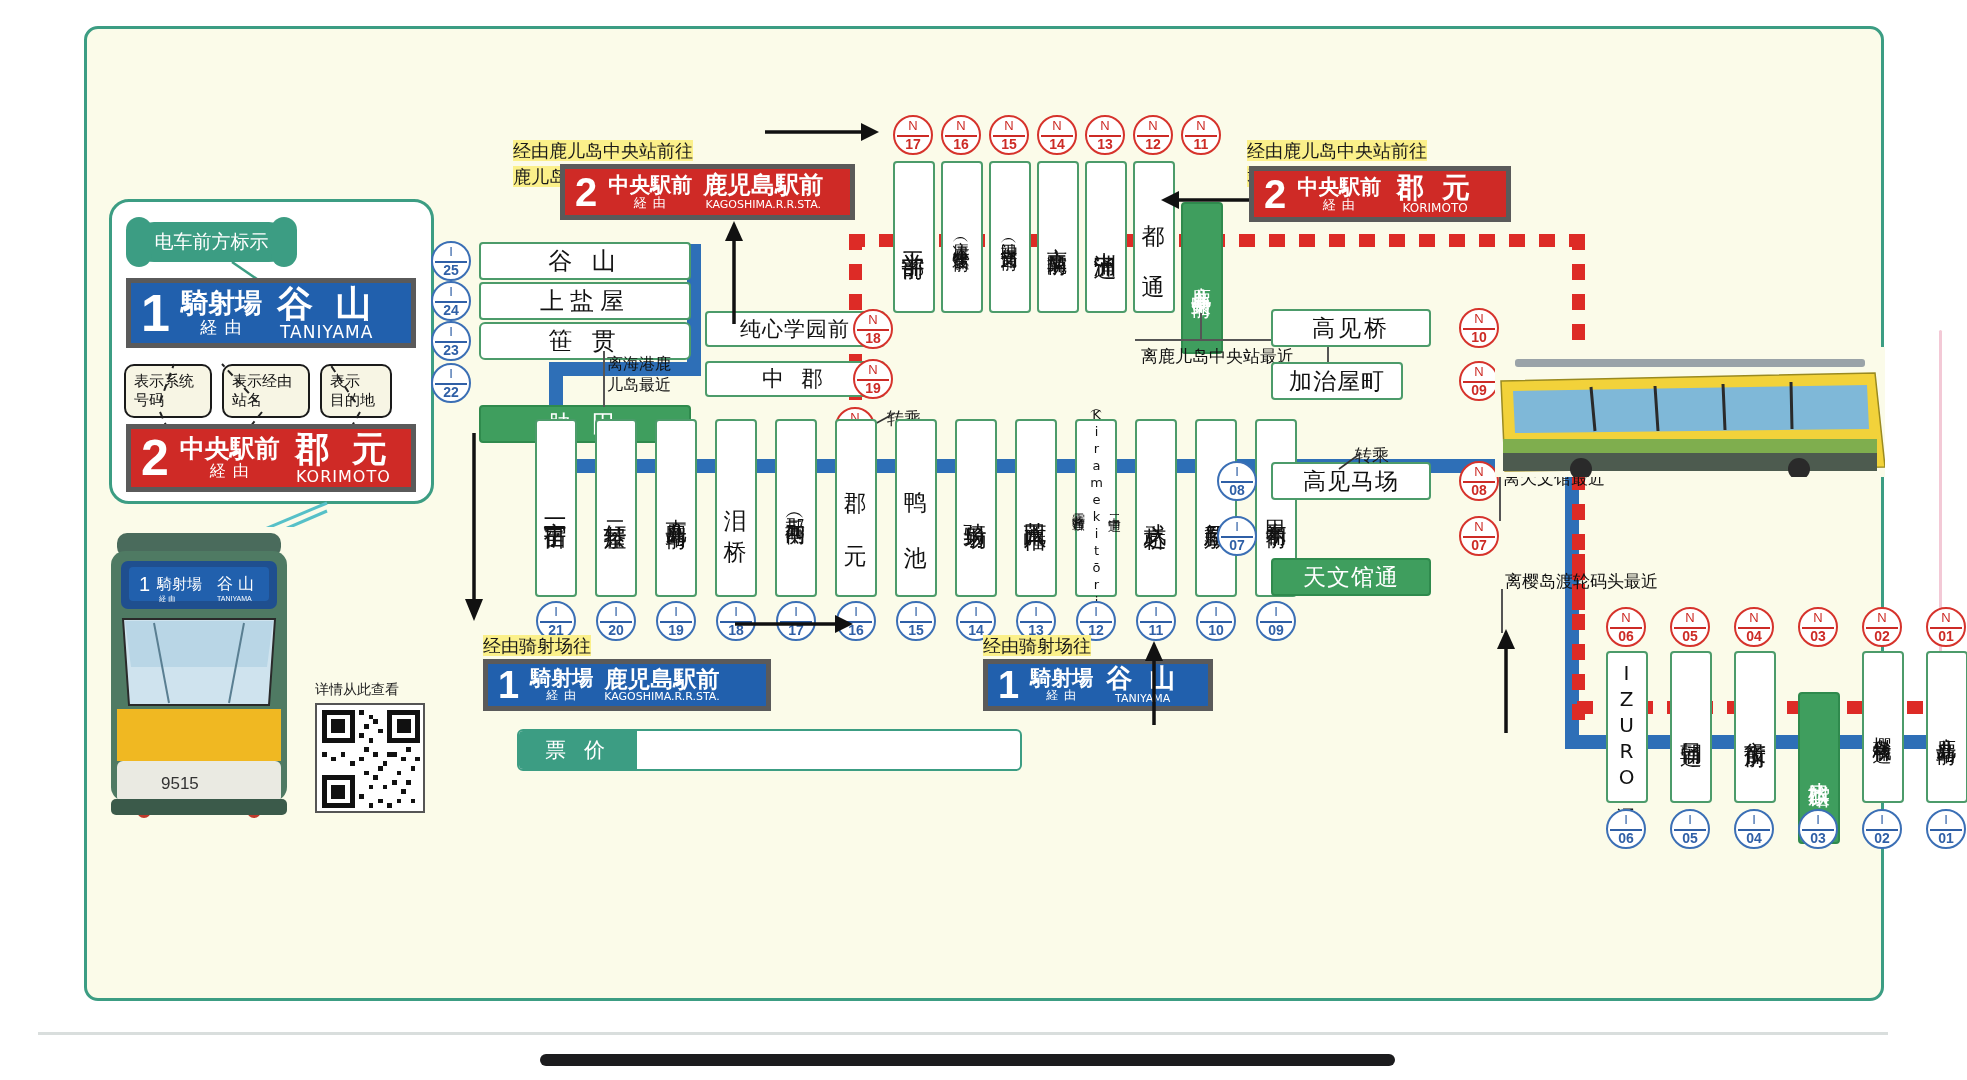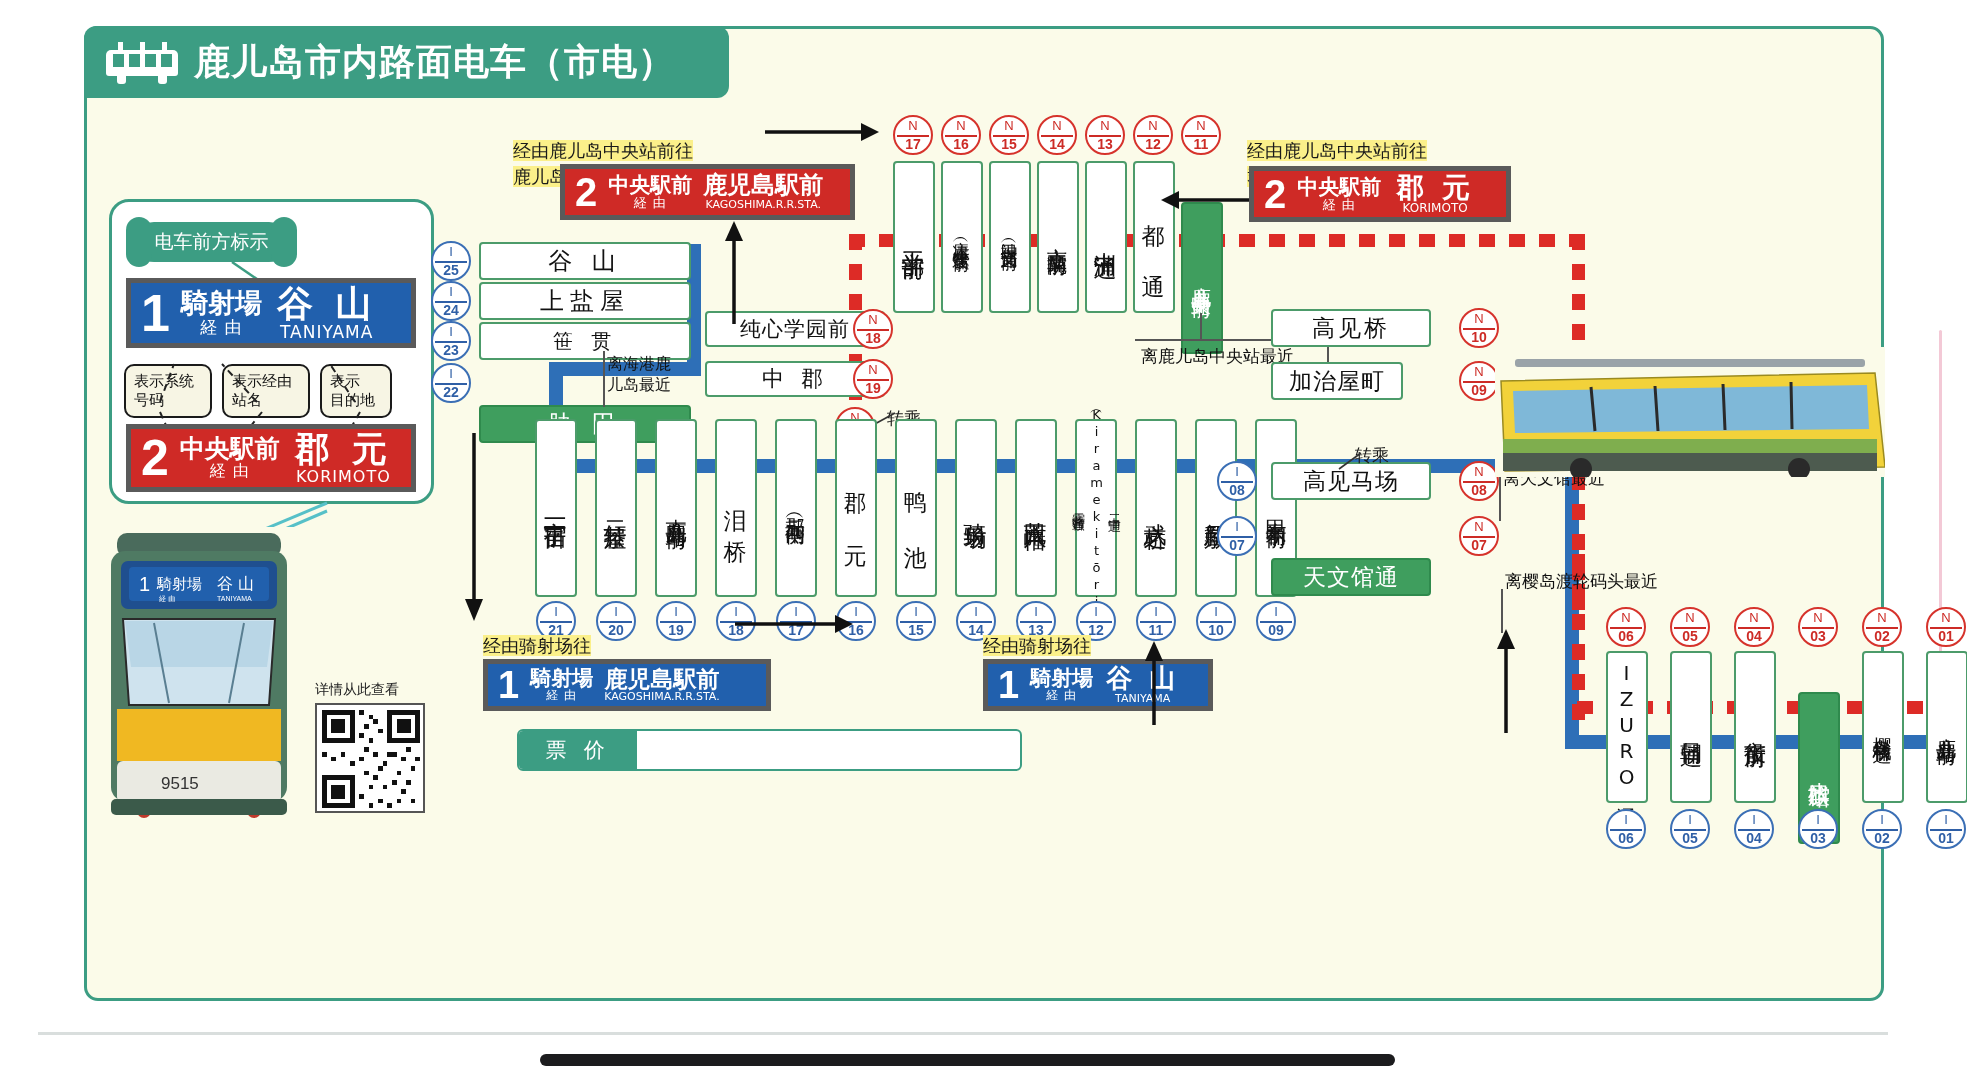--- a/index.html
+++ b/index.html
@@ -96,53 +96,38 @@
             background:#fff; border:2.5px solid #2a2a2a; border-radius:50%/45%;
             display:flex; align-items:center; justify-content:center; text-align:center;
             font-size:17px; line-height:1.35; color:#111; font-family:"DejaVu Sans",sans-serif;
             white-space:pre-line; }
   .bub-dot { position:absolute; background:#fff; border:2.5px solid #2a2a2a; border-radius:50%; }
 
   
   .fare { position:absolute; left:430px; top:700px; width:505px; height:42px;
           border:2px solid #3c9d83; border-radius:6px; display:flex; overflow:hidden; background:#fff; }
   .fare-k { width:118px; background:#3c9d83; color:#fff; font-size:21px; letter-spacing:6px;
-            display:flex;align-items:center;justify-content:center; font-family:Liberation Serif, serif;}
+            display:flex;align-items:center;justify-content:center; font-family:Liberation Sans, sans-serif;}
   .fare-v { flex:1; display:flex; align-items:center; padding-left:24px; font-size:22px;
             color:#111; font-family:"DejaVu Sans",sans-serif; }
   .bullets { position:absolute; left:432px; top:752px; font-size:21px; line-height:1.5;
              color:#111; font-family:"DejaVu Sans",sans-serif; white-space:pre-line; }
 </style>
 </head>
 <body>
 
 <div id="root">
   <div class="page-shadow"></div>
   <div class="right-edge"></div>
   <div class="pink-tick"></div>
   <div class="hr-line"></div>
   <div class="home-bar"></div>
 
   <div class="card">
 
-    <div class="title-ribbon">
-      <div class="tram-glyph">
-        <div class="pole" style="left:12px"></div>
-          <div class="pole" style="left:34px"></div>
-          <div class="pole" style="left:56px"></div>
-        <div class="body"></div>
-        <div class="win" style="left:7px"></div>
-          <div class="win" style="left:23px"></div>
-        <div class="win" style="left:39px"></div>
-          <div class="win" style="left:55px"></div>
-        <div class="wheel" style="left:11px"></div>
-          <div class="wheel" style="left:52px"></div>
-      </div>
-      <div class="title-text">鹿儿岛市内路面电车（市电）</div>
-    </div>
 
 
     <div class="legend">
       <div class="legend-badge">电车前方标示</div>
       <svg style="position:absolute;left:118px;top:58px" width="60" height="32">
         <path d="M2,2 L40,28" stroke="#3c9d83" stroke-width="2.5" fill="none"></path>
       </svg>
 
       <div class="dest-sign ds-blue" style="left:14px; top:76px; width:290px; height:70px;">
         <div class="ds-num" style="font-size:52px;">1</div>
@@ -303,21 +288,21 @@
           <div class="ln"></div>
         <div class="b">24</div>
         </div>
       <div class="stn horiz" style="left:392px; top:253px; width:212px; height:38px; font-size:24px;">上盐屋</div>
 
       <div class="num" style="left:344px; top:292px;">
         <div class="t">I</div>
           <div class="ln"></div>
         <div class="b">23</div>
         </div>
-      <div class="stn horiz" style="left:392px; top:293px; width:212px; height:38px; font-size:20px;">笹 贯</div>
+      <div class="stn horiz" style="left:392px; top:293px; width:212px; height:38px; font-size:24px;border-radius:6px;">笹 贯</div>
 
       <div class="num" style="left:344px; top:334px;">
         <div class="t">I</div>
           <div class="ln"></div>
         <div class="b">22</div>
         </div>
       <div class="stn horiz green" style="left:392px; top:335px; width:212px; height:38px; font-size:24px;">胁 田</div>
 
       <div class="nearby" style="left:520px; top:325px; font-size:16px; line-height:1.3; white-space:pre-line;">离海港鹿
 儿岛最近</div>

